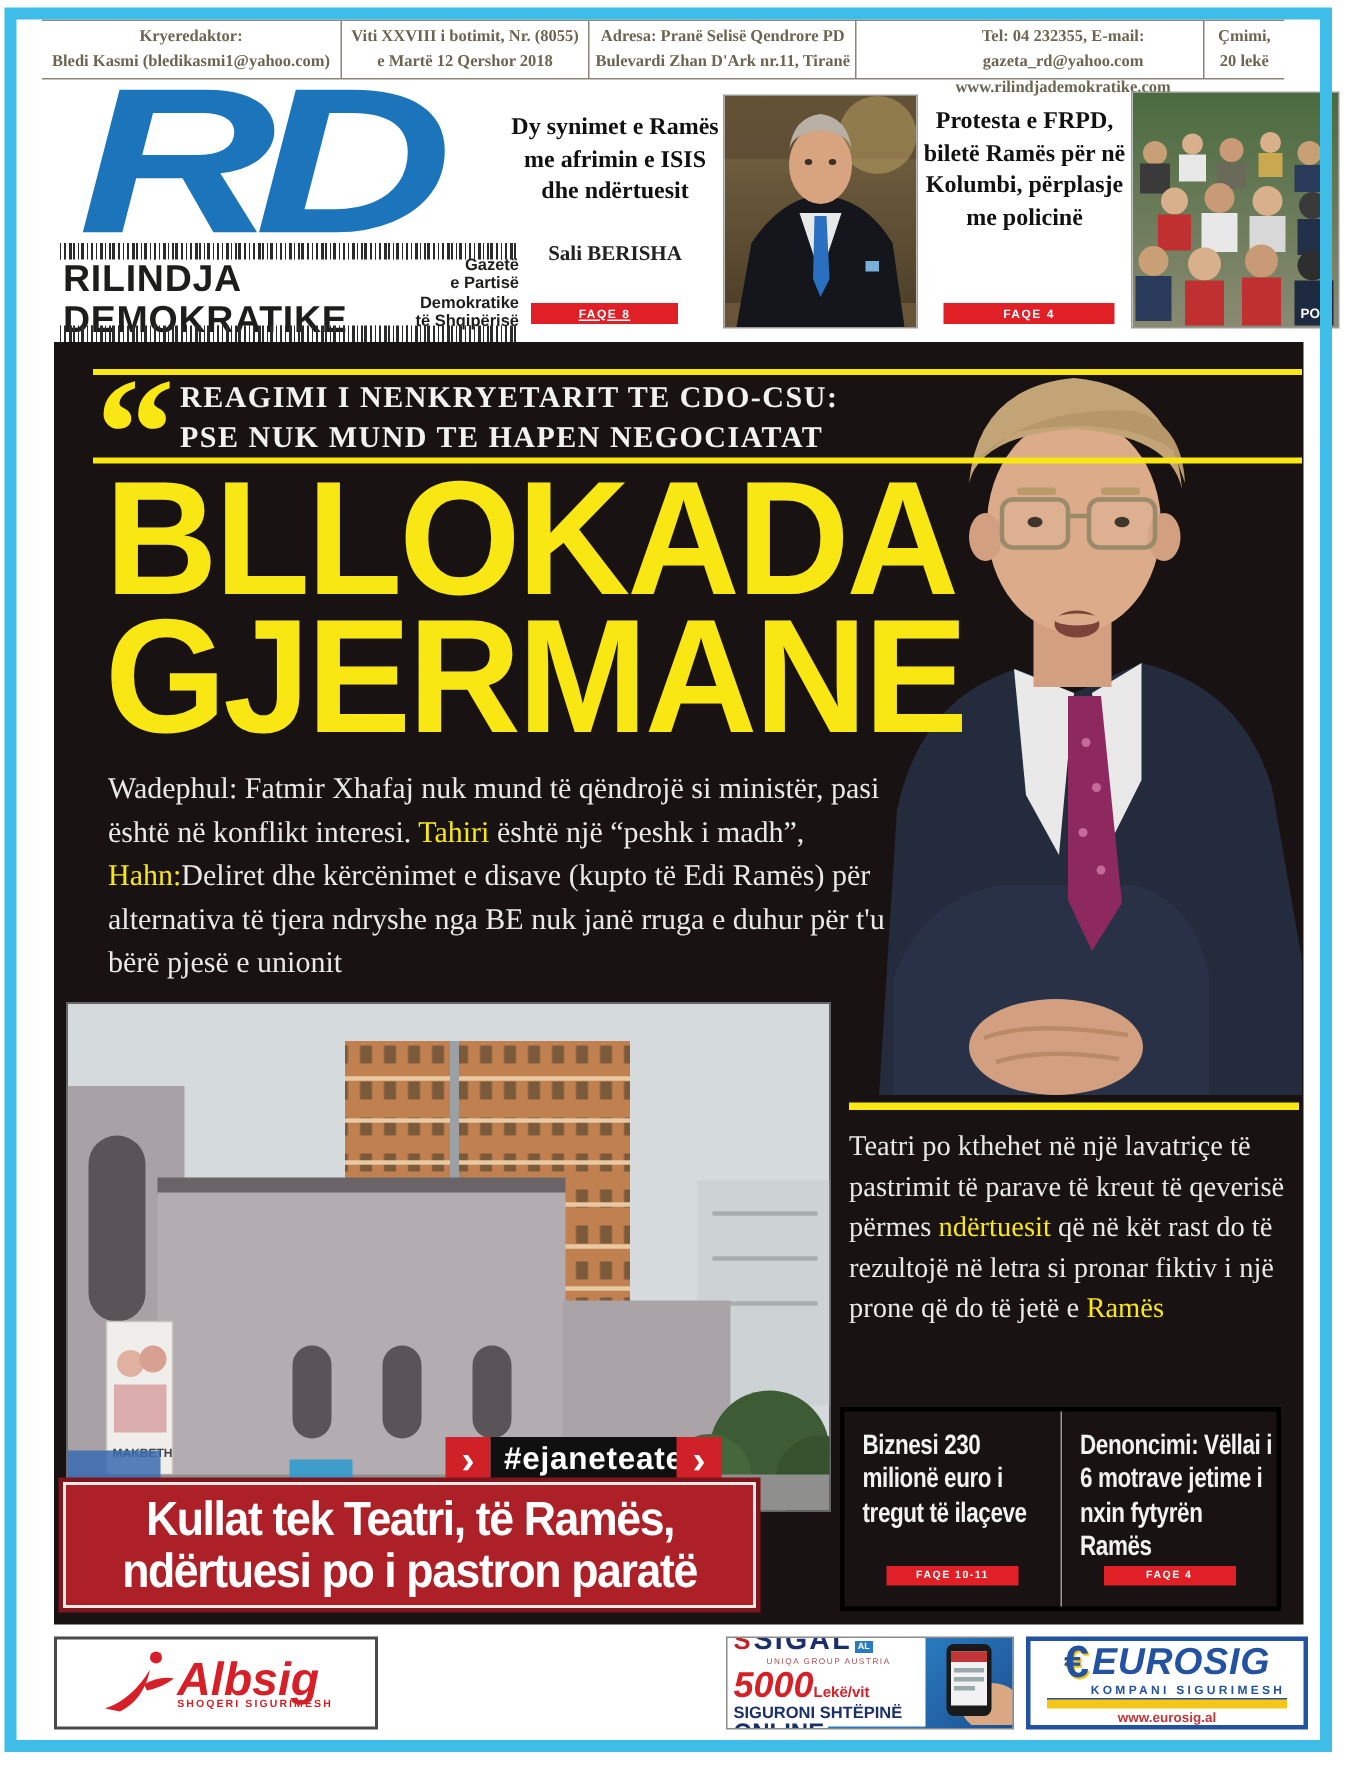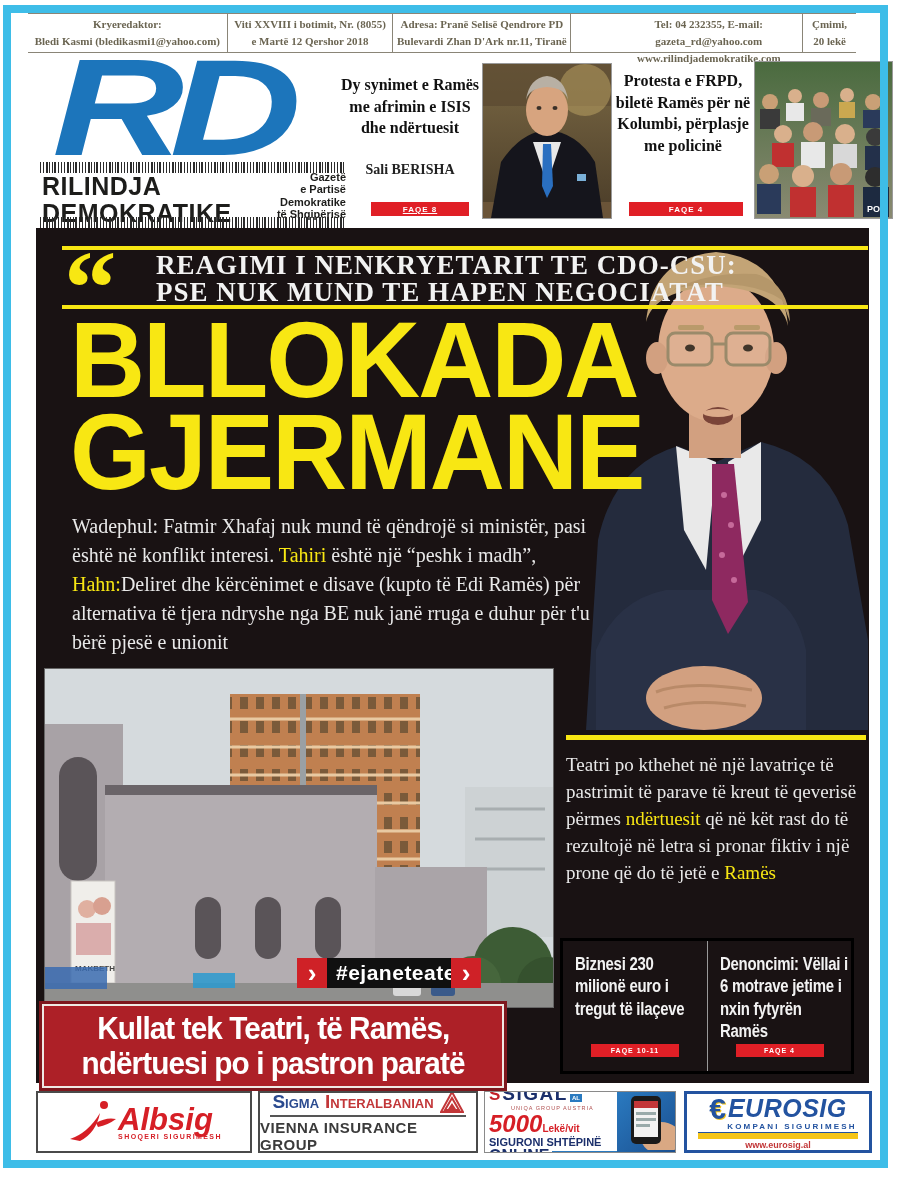--- a/index.html
+++ b/index.html
@@ -29,37 +29,37 @@
   .paper-name{left:42px;top:173px;font-size:25px;line-height:1.06;font-weight:bold;color:#1d1d1b;letter-spacing:.5px;}
   .tagline{left:248px;top:171px;width:98px;text-align:right;font-size:11px;line-height:1.12;font-weight:bold;color:#1d1d1b;}
 
   .story-title{font-family:"Liberation Serif",serif;font-weight:bold;color:#111;text-align:center;}
   .st-mid{left:338px;top:74px;width:144px;font-size:16px;line-height:1.35;}
   .st-right{left:614px;top:70px;width:138px;font-size:16px;line-height:1.35;}
   .story-author{left:338px;top:162px;width:144px;text-align:center;
                 font-family:"Liberation Serif",serif;font-weight:bold;font-size:14px;color:#222;}
   .faqe{background:#e01f26;color:#fff;font-size:8px;font-weight:bold;letter-spacing:1px;
         display:flex;align-items:center;justify-content:center;}
-  .faqe-mid{left:371px;top:202px;width:98px;height:14px;text-decoration:underline;}
+  .faqe-mid{left:354px;top:202px;width:98px;height:14px;text-decoration:underline;}
   .faqe-right{left:629px;top:202px;width:114px;height:14px;}
 
   .photo{border:1px solid #9a9a9a;box-sizing:border-box;overflow:hidden;}
   .ph-berisha{left:482px;top:63px;width:130px;height:156px;}
   .ph-crowd{left:754px;top:61px;width:139px;height:158px;}
 
   
   .black-main{left:36px;top:228px;width:833px;height:855px;background:#191213;}
 
   .yrule{background:#f8e713;}
   .kick-top{left:62px;top:246px;width:806px;height:4px;}
   .kick-bot{left:62px;top:305px;width:806px;height:4px;}
   .quote-mark{left:64px;top:236px;font-family:"Liberation Serif",serif;font-weight:bold;
               font-size:105px;line-height:1;color:#f8e713;}
   .kicker{left:120px;top:252px;width:700px;font-family:"Liberation Serif",serif;font-weight:bold;
-          font-size:27px;line-height:27px;color:#f2f2f2;letter-spacing:1px;margin-left:36px;}
+          font-size:20px;line-height:27px;color:#f2f2f2;letter-spacing:1px;}
   .headline{left:70px;top:314px;color:#f8e713;font-weight:bold;font-size:104px;line-height:.85;
             letter-spacing:-2px;transform:scaleY(1.04);transform-origin:top left;}
   .deck{left:72px;top:512px;width:522px;font-family:"Liberation Serif",serif;
         font-size:20px;line-height:1.45;color:#e9e9e9;}
   .hl{color:#f8e713;}
 
   .ph-man{left:556px;top:230px;width:312px;height:500px;}
   .mid-rule{left:566px;top:735px;width:300px;height:5px;}
   .teatri{left:566px;top:752px;width:306px;font-family:"Liberation Serif",serif;
           font-size:19px;line-height:1.42;color:#e9e9e9;}
@@ -69,21 +69,21 @@
   
   .ht-arrow{width:30px;height:30px;background:#cf2127;color:#fff;font-size:26px;font-weight:bold;
             display:flex;align-items:center;justify-content:center;line-height:1;}
   .ht-a1{left:297px;top:958px;} .ht-a2{left:451px;top:958px;}
   .ht-label{left:327px;top:958px;height:30px;background:#101010;color:#fff;font-weight:bold;
             font-size:21px;display:flex;align-items:center;padding:0 9px;letter-spacing:.5px;}
 
   
   .banner{left:42px;top:988px;width:462px;height:84px;background:#ad2027;
           border:2px solid #efe9e4;box-shadow:0 0 0 3px #7e171d;box-sizing:border-box;
-          display:flex;flex-direction:column;align-items:center;justify-content:center;margin-top:16px;}
+          display:flex;flex-direction:column;align-items:center;justify-content:center;}
   .banner div{color:#fff;font-weight:bold;font-size:32px;line-height:1.08;letter-spacing:-1px;
               white-space:nowrap;transform:scaleX(.93);}
 
   
   .bboxes{left:560px;top:938px;width:294px;height:136px;border:3px solid #000000;display:flex;box-sizing:border-box;}
   .bbox{position:relative;width:50%;box-sizing:border-box;}
   .bbox + .bbox{border-left:1px solid #999;}
   .bbox-title{margin:12px 0 0 12px;width:150px;color:#f2f2f2;font-weight:bold;font-size:17px;
               line-height:1.2;letter-spacing:-.3px;transform:scale(.88,1.1);transform-origin:top left;}
   .bbox-faqe{position:absolute;left:50%;bottom:14px;transform:translateX(-50%);width:88px;height:13px;font-size:7px;}
@@ -363,33 +363,20 @@
       <circle cx="38" cy="6" r="4" fill="#d61f26"></circle>
       <path d="M4,40 Q22,34 34,14 Q30,34 14,42 Z" fill="#d61f26"></path>
       <path d="M30,24 Q40,18 50,20 Q42,26 32,28 Z" fill="#d61f26"></path>
     </svg>
     <div>
       <div class="albsig-text">Albsig</div>
       <div class="albsig-sub">SHOQERI SIGURIMESH</div>
     </div>
   </div>
 
-  <div class="abs ad ad-sigma">
-    <div class="sigma-row1">
-      <span class="sigma-a">Sigma</span>
-      <span class="sigma-b">Interalbanian</span>
-      <svg width="24" height="22" viewBox="0 0 24 22">
-        <polygon points="12,1 23,21 1,21" fill="none" stroke="#c23638" stroke-width="2"></polygon>
-        <polygon points="12,7 19,19 5,19" fill="none" stroke="#c23638" stroke-width="2"></polygon>
-        <polygon points="12,12 16,18 8,18" fill="#c23638"></polygon>
-      </svg>
-    </div>
-    <div class="sigma-div"></div>
-    <div class="sigma-row2">VIENNA INSURANCE GROUP</div>
-  </div>
 
   <div class="abs ad ad-sigal">
     <div class="sigal-left">
       <div class="sigal-brand">
         <span class="sigal-s">S</span>
         <span class="sigal-name">SIGAL</span>
         <span class="sigal-chip">AL</span>
       </div>
       <div class="sigal-group">UNIQA GROUP AUSTRIA</div>
       <div class="sigal-price">

